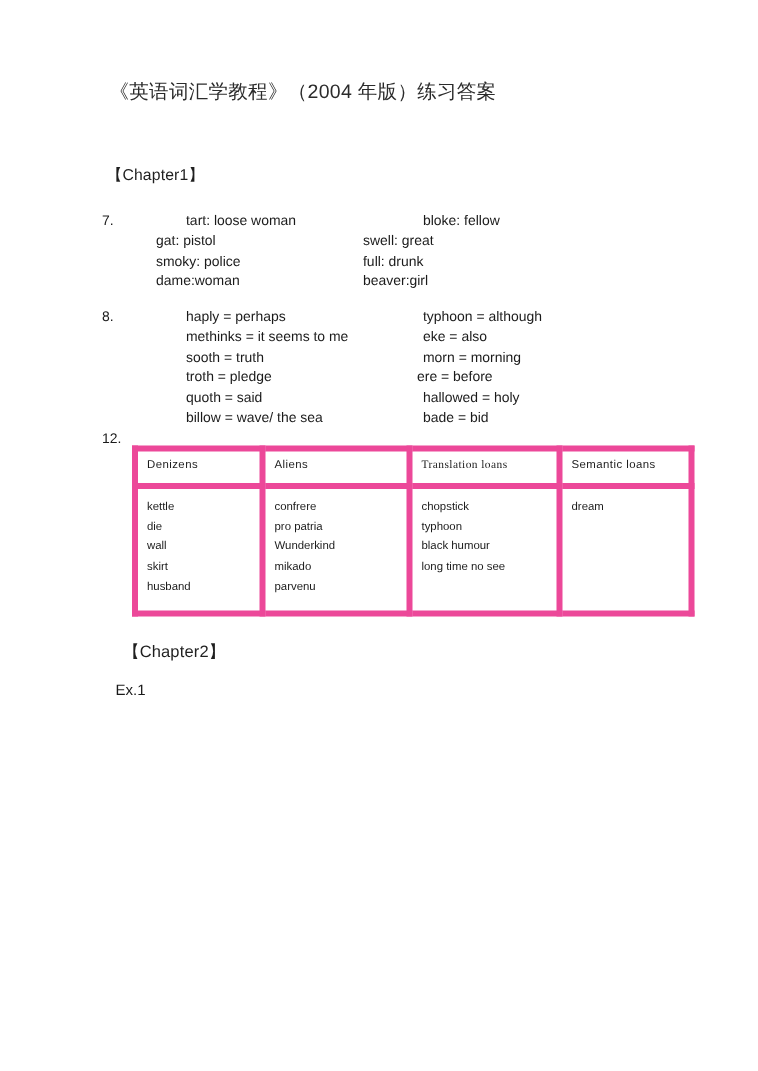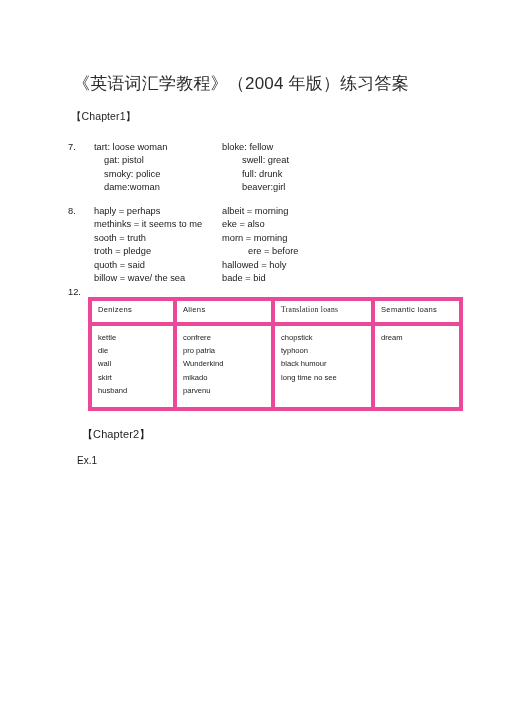--- a/index.html
+++ b/index.html
@@ -21,22 +21,22 @@
     position: absolute;
     inset: 0;
     background: #fff;
     overflow: hidden;
   }
 
   
   .doc-title {
     position: absolute;
     left: 73px;
-    top: 72px;
-    font-size: 17px;
+    top: 52px;
+    font-size: 13px;
     letter-spacing: 0.2px;
     white-space: nowrap;
     color: #2b2b2b;
   }
 
   
   .chapter-heading {
     position: absolute;
     font-size: 10.5px;
     letter-spacing: 0.1px;
@@ -66,21 +66,21 @@
     flex: 0 0 26px;
     text-align: left;
   }
   .ex-left {
     width: 128px;
     flex: 0 0 128px;
   }
   .ex-right {
     flex: 0 0 auto;
   }
-  .ind-0 { padding-left: 0; }
+  .ind-0 { padding-left: 0; margin-left: 30px; }
   .ind-1 { padding-left: 10px; }
   .ind-2 { padding-left: 26px; }
 
   
   #ex12-num {
     position: absolute;
     left: 68px;
     top: 287px;
     font-size: 9.3px;
   }
@@ -164,21 +164,21 @@
       <span class="ex-num"></span>
       <span class="ex-left ind-1">dame:woman</span>
       <span class="ex-right ind-1">beaver:girl</span>
     </div>
   </div>
 
   <div class="ex-block" id="ex8">
     <div class="ex-row">
       <span class="ex-num">8.</span>
       <span class="ex-left ind-0">haply = perhaps</span>
-      <span class="ex-right ind-0">albeit = morning</span>
+      <span class="ex-right ind-0">typhoon = although</span>
     </div>
     <div class="ex-row">
       <span class="ex-num"></span>
       <span class="ex-left ind-0">methinks = it seems to me</span>
       <span class="ex-right ind-0">eke = also</span>
     </div>
     <div class="ex-row">
       <span class="ex-num"></span>
       <span class="ex-left ind-0">sooth = truth</span>
       <span class="ex-right ind-0">morn = morning</span>

